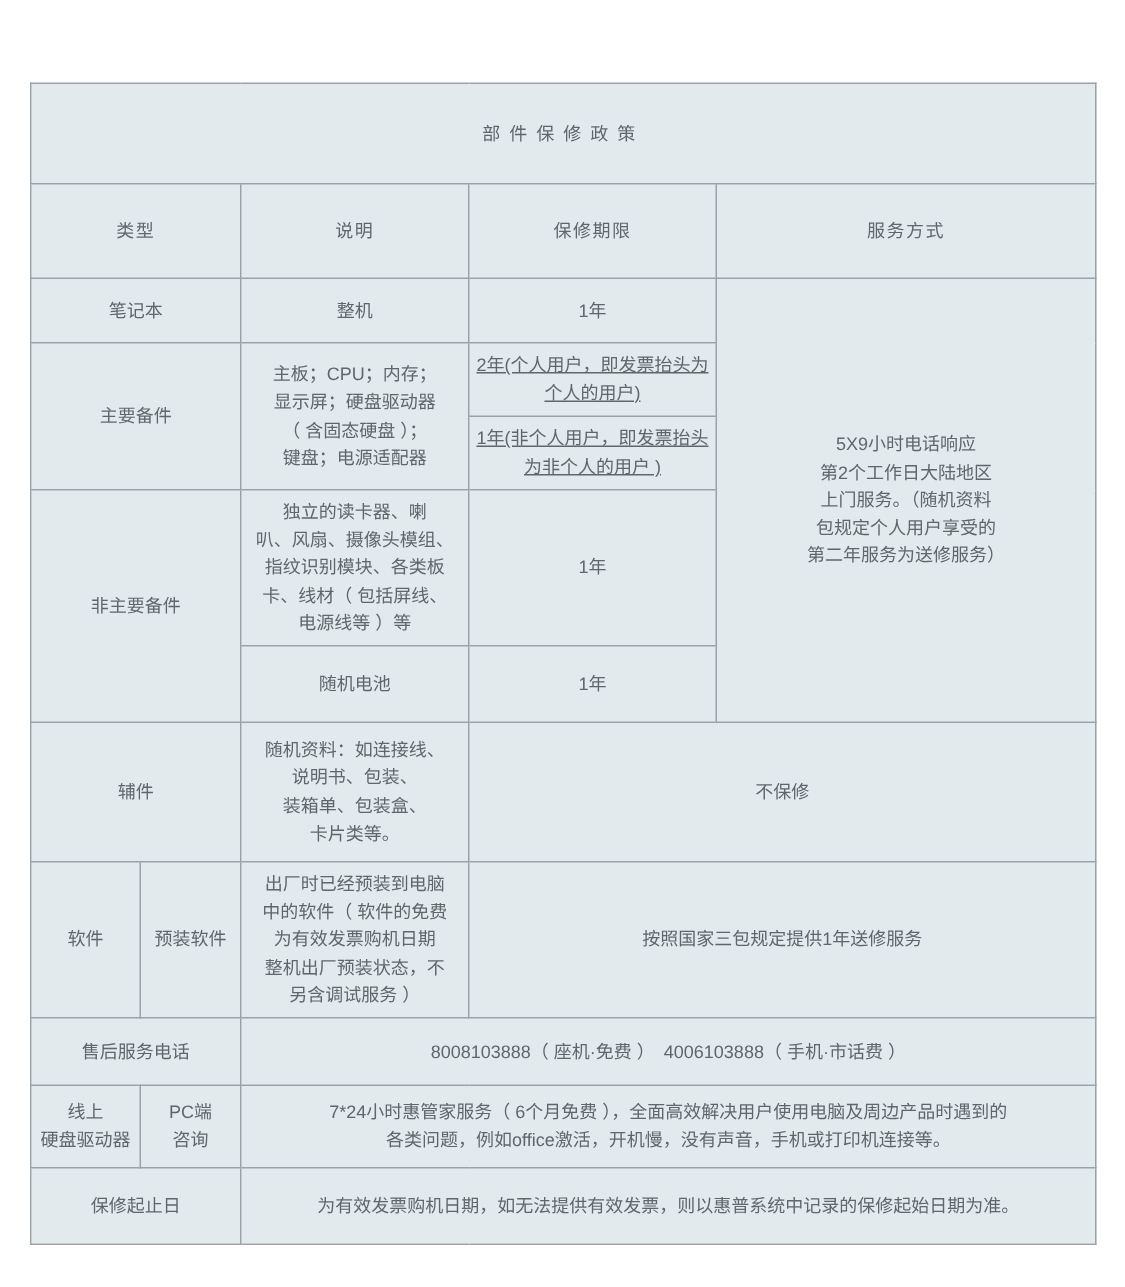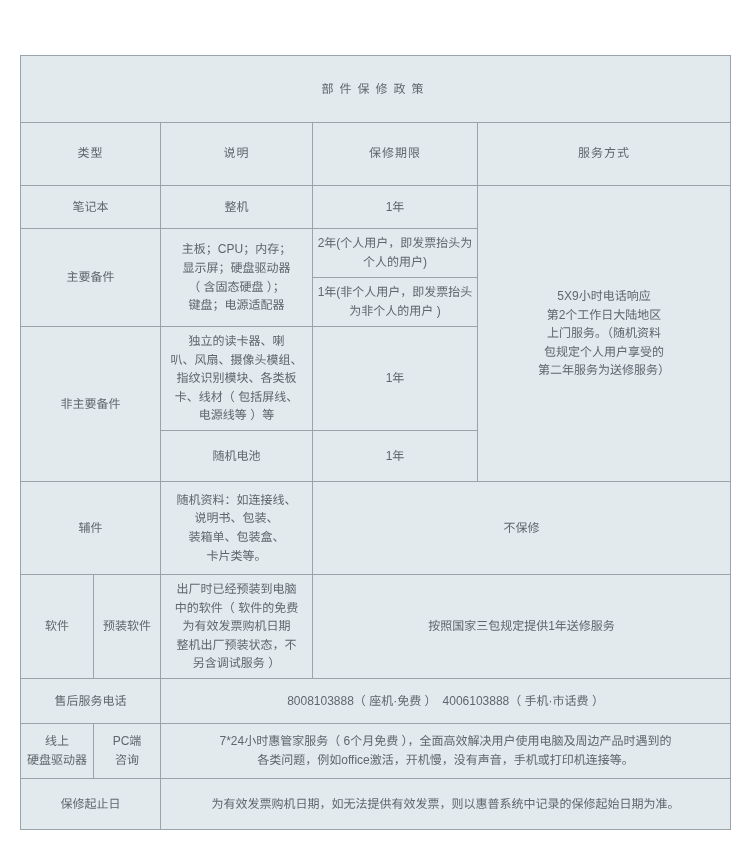--- a/index.html
+++ b/index.html
@@ -58,40 +58,39 @@
   }
 
   
   th.col-head {
     background: #a8a8a8;
     border: 1px solid #9aa3aa;
     color: #ffffff;
     font-size: 13px;
     height: 52px;
     letter-spacing: 1px;
-    font-family: Liberation Mono, monospace;
   }
 
   
   tr.r-note      td { height: 32px; }
   tr.r-main1     td { height: 38px; text-align: center; }
   tr.r-main2     td { height: 38px; }
   tr.r-nonmain1  td { height: 90px; }
   tr.r-nonmain2  td { height: 40px; margin-top: 48px; }
   tr.r-accessory td { height: 82px; }
   tr.r-software  td { height: 88px; }
   tr.r-phone     td { height: 34px; }
   tr.r-online    td { height: 44px; }
   tr.r-period    td { height: 40px; }
 
   td.desc { font-size: 12px; line-height: 1.6; }
   td.wide-text { font-size: 12px; line-height: 1.7; padding-left: 10px; padding-right: 10px; }
   td.cat { font-size: 12.5px; }
   td.sub-cat { font-size: 12px; }
-  td.small-term { font-size: 11.5px; line-height: 1.55; }
+  td.small-term { font-size: 11.5px; line-height: 1.55; text-decoration: underline; }
 
   .nowrap-line { display: block; }
 </style>
 </head>
 <body>
 
 <div id="warranty-root">
   <table class="warranty">
     <colgroup>
       <col style="width:73px">

